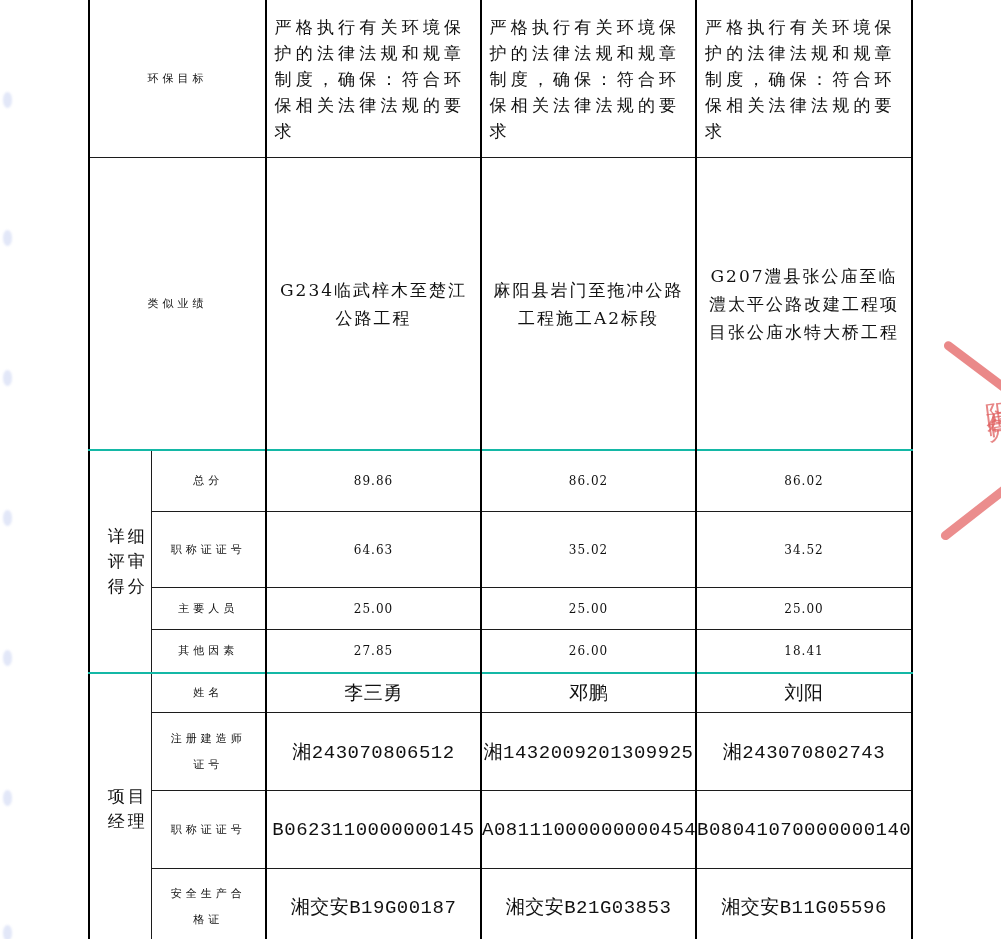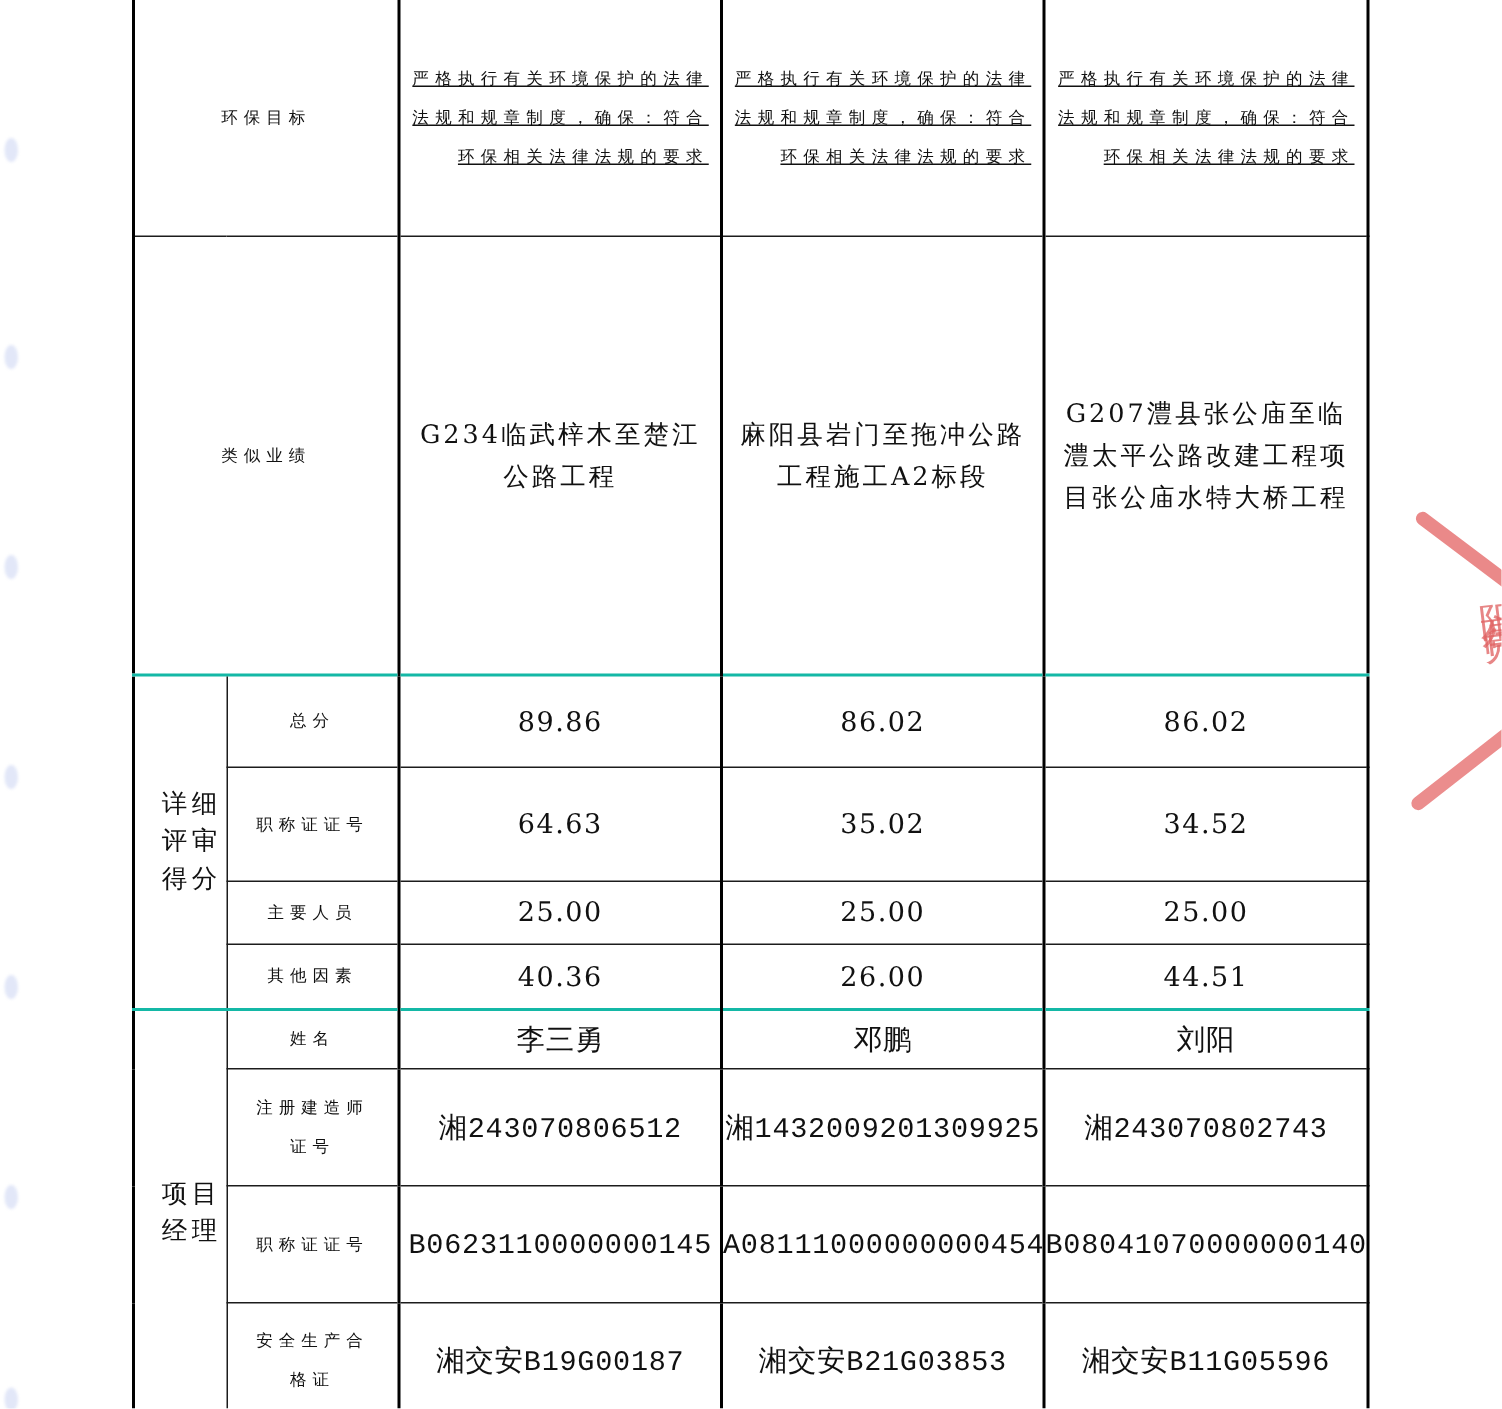--- a/index.html
+++ b/index.html
@@ -12,23 +12,23 @@
   .table-wrap{position:absolute;left:88px;top:-2px;width:827px;height:941px;overflow:hidden;}
   table.grid{border-collapse:collapse;table-layout:fixed;width:823px;border:2px solid #000;}
   td{border:1px solid #1c1c1c;text-align:center;vertical-align:middle;padding:0;overflow:hidden;}
   td.vmaj{border-left:2px solid #000;}
   tr.sec-top td{border-top:2px solid #14b8a6;}
   tr.last td{border-bottom:2px solid #000;}
   .lbl{font-size:11px;letter-spacing:4px;line-height:26px;}
   .lbl .inner{width:86px;margin:0 auto;}
   .seclbl{font-size:17px;letter-spacing:3px;line-height:25px;}
   .seclbl span{display:block;padding-left:15px;}
-  .envtxt{width:198px;margin:0 auto;font-size:11px;letter-spacing:4.2px;line-height:26px;text-align:right;text-decoration:underline;}
+  .envtxt{width:198px;margin:0 auto;font-size:17px;letter-spacing:4.2px;line-height:26px;text-align:left;}
   .perftxt{width:192px;margin:0 auto;font-size:17px;letter-spacing:2px;line-height:28px;text-align:center;}
-  .num{font-size:18px;letter-spacing:1px;margin-top:28px;}
+  .num{font-size:12px;letter-spacing:1px;margin-top:28px;}
   .code{font-size:19px;letter-spacing:0.5px;font-family:Liberation Mono, monospace;}
   
   .edge-mark{position:absolute;left:3px;width:9px;height:16px;border-radius:50%;
     background:rgba(125,145,225,0.22);filter:blur(1.2px);}
   
   .seal{position:absolute;right:0;top:330px;width:70px;height:230px;pointer-events:none;}
   .seal .arc-top{position:absolute;right:-14px;top:32px;width:78px;height:9px;border-radius:5px;
     background:rgba(226,92,92,0.72);transform:rotate(37deg);}
   .seal .arc-bottom{position:absolute;right:-16px;top:178px;width:84px;height:9px;border-radius:5px;
     background:rgba(226,92,92,0.70);transform:rotate(-38deg);}
@@ -108,23 +108,23 @@
     <td class="vmaj num">34.52</td>
   </tr>
   <tr>
     <td style="height:41px" class="lbl"><span>主要人员</span></td>
     <td class="vmaj num">25.00</td>
     <td class="vmaj num">25.00</td>
     <td class="vmaj num">25.00</td>
   </tr>
   <tr>
     <td style="height:42px" class="lbl"><span>其他因素</span></td>
-    <td class="vmaj num">40.36</td>
+    <td class="vmaj num">27.85</td>
     <td class="vmaj num">26.00</td>
-    <td class="vmaj num">44.51</td>
+    <td class="vmaj num">18.41</td>
   </tr>
 
   <tr class="sec-top">
     <td rowspan="4" class="seclbl">
       <span>项目</span>
       <span>经理</span>
     </td>
     <td style="height:38px" class="lbl"><span>姓名</span></td>
     <td class="vmaj code">李三勇</td>
     <td class="vmaj code">邓鹏</td>

